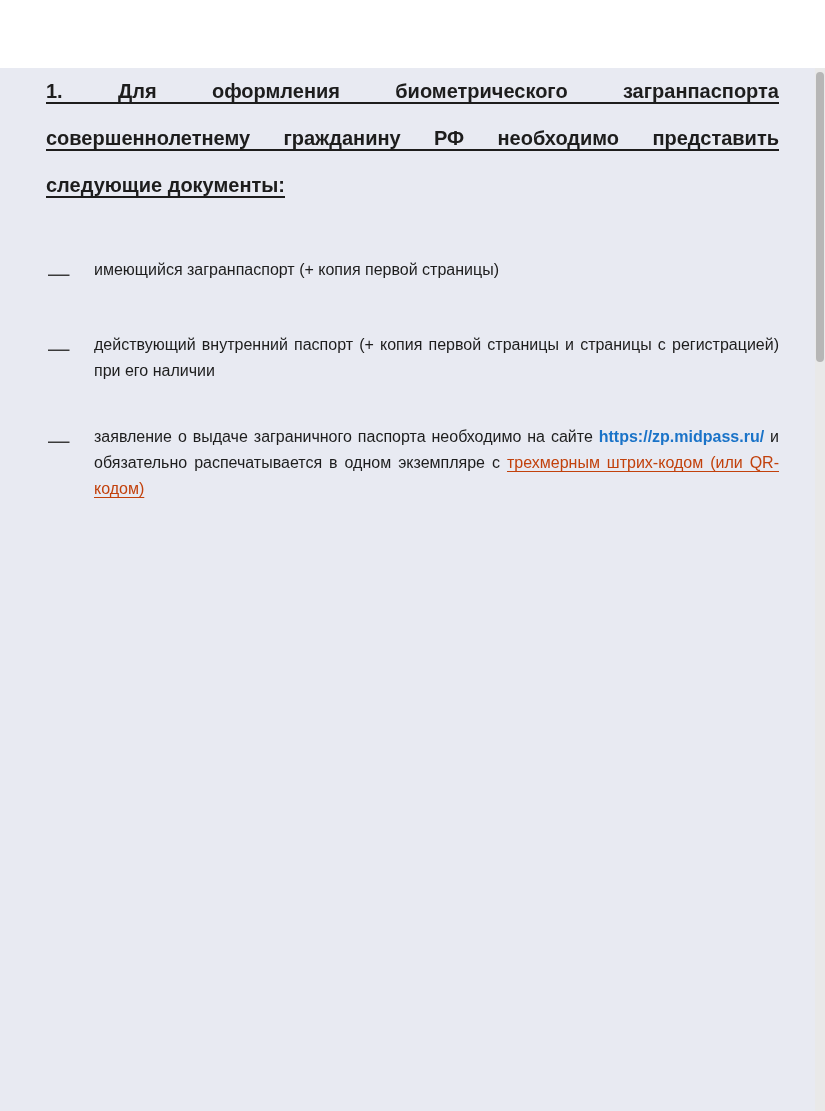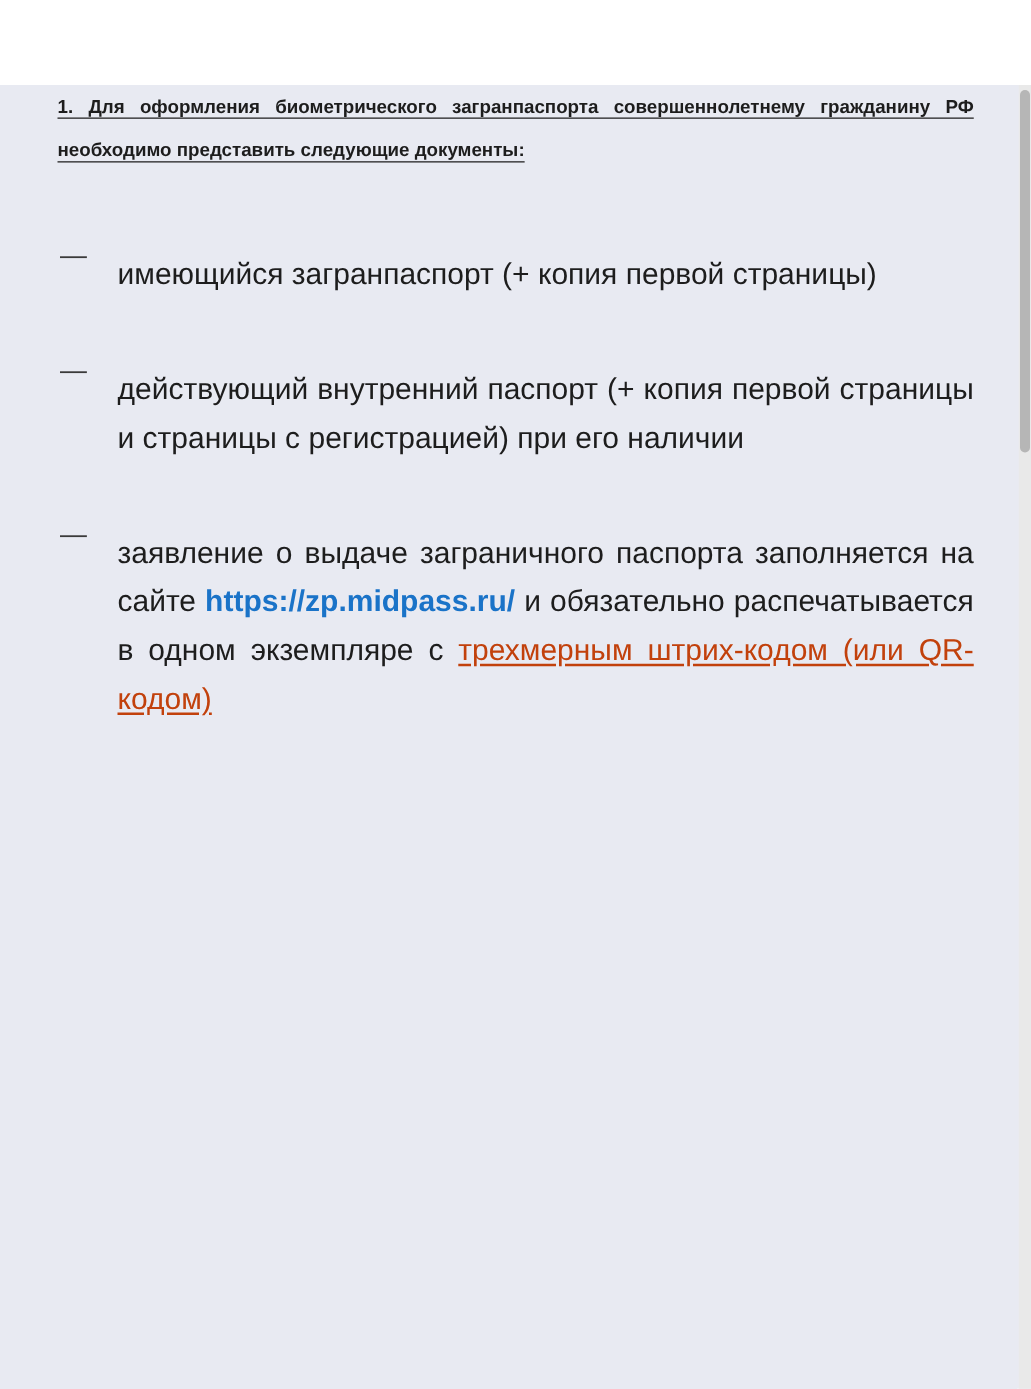--- a/index.html
+++ b/index.html
@@ -39,21 +39,21 @@
   }
   
   .content {
     padding: 0 46px 0 46px;
     box-sizing: border-box;
     width: 825px;
     background: #e8eaf2;
   }
   .intro {
     margin-top: 68px;
-    font-size: 15px;
+    font-size: 20px;
     font-weight: bold;
     line-height: 2.35;
     text-align: justify;
     text-justify: inter-word;
     text-decoration: underline;
     text-underline-offset: 4px;
     color: #1d1d1d;
   }
   .bullets {
     margin-top: 48px;
@@ -67,26 +67,25 @@
     flex: 0 0 auto;
     width: 48px;
     font-size: 21.5px;
     line-height: 1.63;
     color: #3a3a3a;
     padding-left: 2px;
     box-sizing: border-box;
   }
   .btext {
     flex: 1 1 auto;
-    font-size: 24px;
+    font-size: 16px;
     line-height: 1.63;
     text-align: justify;
     text-justify: inter-word;
     color: #1d1d1d;
-    margin-top: 13px;
   }
   a.link {
     color: #1a73c8;
     text-decoration: none;
     font-weight: bold;
   }
   .redstrong {
     color: #c2410c;
     font-weight: normal;
     text-decoration: underline;
@@ -129,21 +128,21 @@
         <span class="btext">имеющийся загранпаспорт (+ копия первой страницы)</span>
       </div>
 
       <div class="bullet">
         <span class="dash">—</span>
         <span class="btext">действующий внутренний паспорт (+ копия первой страницы и страницы с регистрацией) при его наличии</span>
       </div>
 
       <div class="bullet">
         <span class="dash">—</span>
-        <span class="btext"><span>заявление о выдаче заграничного паспорта заполняется на сайте </span><a class="link" href="#">https://zp.midpass.ru/</a><span> и обязательно распечатывается в одном экземпляре с </span><span class="redstrong">трехмерным штрих-кодом (или QR-кодом)</span></span>
+        <span class="btext"><span>заявление о выдаче заграничного паспорта необходимо на сайте </span><a class="link" href="#">https://zp.midpass.ru/</a><span> и обязательно распечатывается в одном экземпляре с </span><span class="redstrong">трехмерным штрих-кодом (или QR-кодом)</span></span>
       </div>
 
     </div>
     <div class="spacer-bottom"></div>
   </div>
 
   <div class="scrollbar-track">
     <div class="scrollbar-thumb"></div>
   </div>
 

